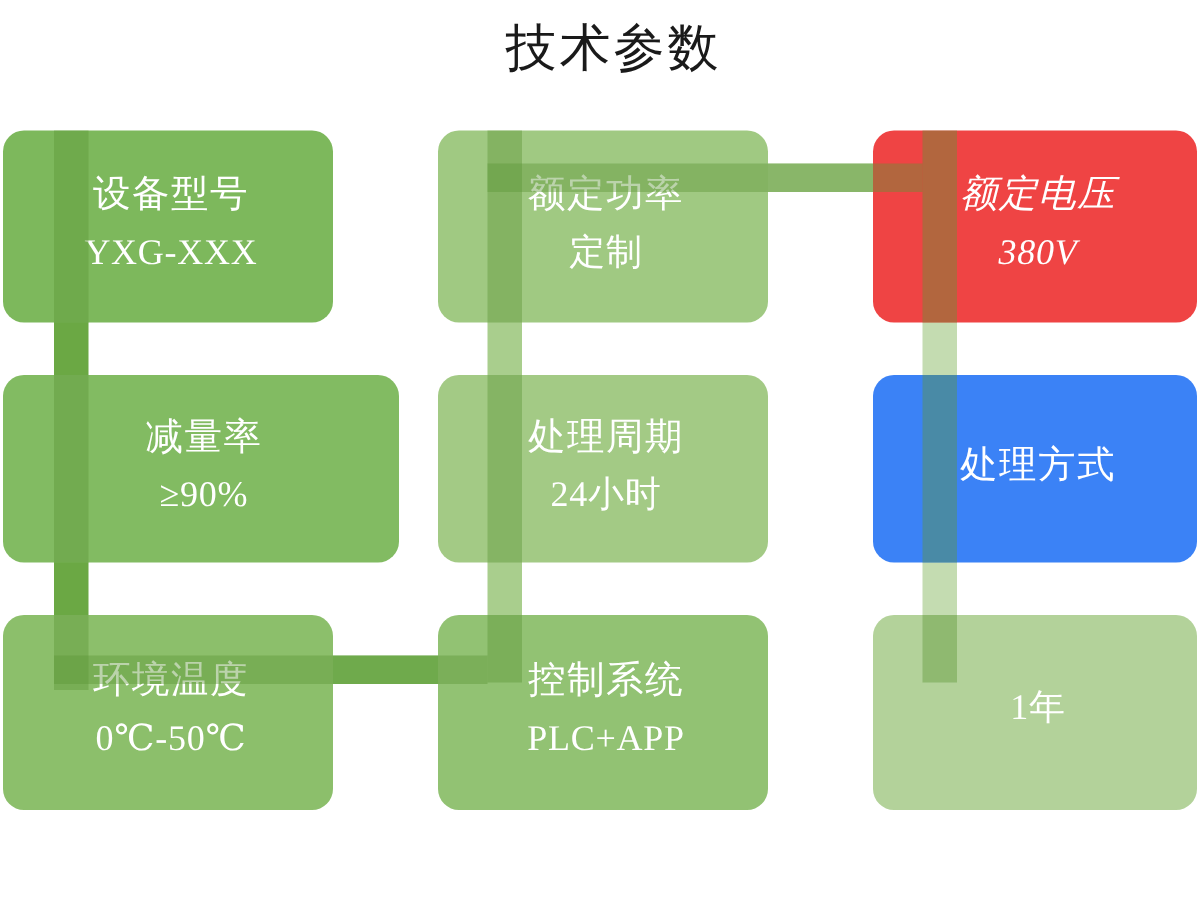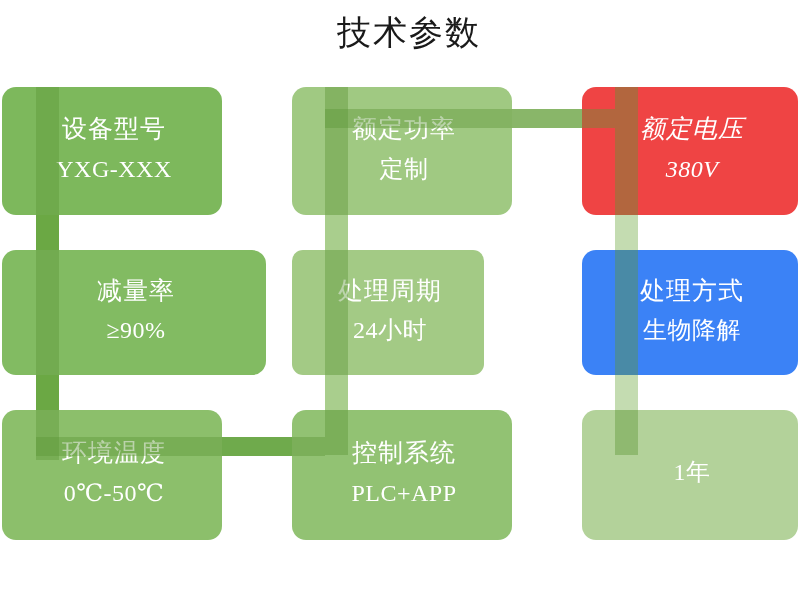--- a/index.html
+++ b/index.html
@@ -122,30 +122,29 @@
           <div class="card-label">额定电压</div>
           <div class="card-value">380V</div>
         </div>
       </div>
       <div class="card" style="left: 2px; top: 250px; width: 264px; height: 125px; background: rgb(130, 187, 98);">
         <div class="card-body">
           <div class="card-label">减量率</div>
           <div class="card-value">≥90%</div>
         </div>
       </div>
-      <div class="card" style="left: 292px; top: 250px; width: 192px; height: 125px; background: rgb(163, 202, 133); border-radius: 11px;">
+      <div class="card" style="left: 292px; top: 250px; width: 220px; height: 125px; background: rgb(163, 202, 133);">
         <div class="card-body">
           <div class="card-label">处理周期</div>
           <div class="card-value">24小时</div>
         </div>
       </div>
       <div class="card" style="left: 582px; top: 250px; width: 216px; height: 125px; background: #3b82f6;">
         <div class="card-body">
           <div class="card-label">处理方式</div>
-          <div class="card-value">生物降解</div>
         </div>
       </div>
       <div class="card" style="left: 2px; top: 410px; width: 220px; height: 130px; background: rgb(140, 191, 107);">
         <div class="card-body">
           <div class="card-label">环境温度</div>
           <div class="card-value">0℃-50℃</div>
         </div>
       </div>
       <div class="card" style="left: 292px; top: 410px; width: 220px; height: 130px; background: rgb(146, 194, 115);">
         <div class="card-body">

